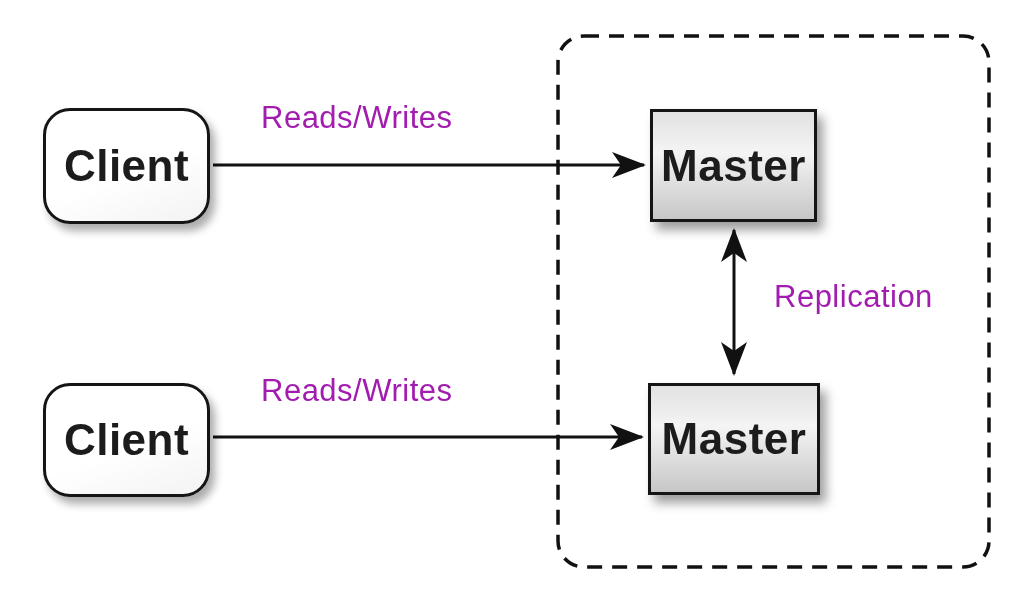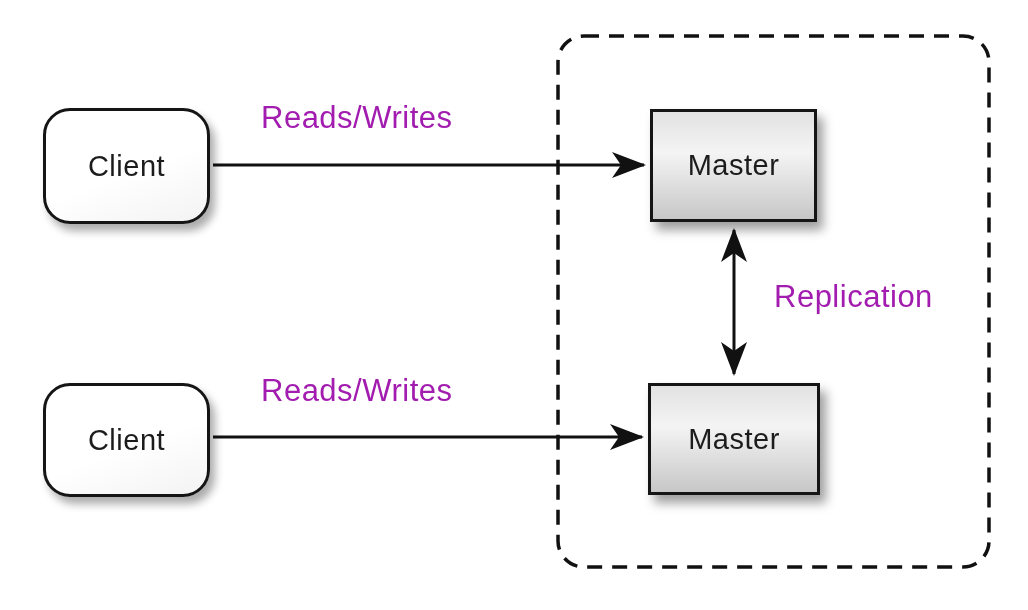--- a/index.html
+++ b/index.html
@@ -21,24 +21,25 @@
     top: 0;
     width: 1028px;
     height: 610px;
     pointer-events: none;
   }
   .node {
     position: absolute;
     display: flex;
     align-items: center;
     justify-content: center;
-    font-size: 29px;
+    font-size: 44px;
     color: #1c1c1c;
     box-sizing: border-box;
     letter-spacing: 0.5px;
+    font-weight: bold;
   }
   .client {
     border: 3px solid #151515;
     border-radius: 27px;
     background: linear-gradient(160deg, #ffffff 55%, #f3f3f3 100%);
     box-shadow: 5px 7px 9px rgba(0, 0, 0, 0.33);
   }
   .master {
     border: 3px solid #151515;
     background: linear-gradient(to bottom, #e2e2e2 0%, #f4f4f4 38%, #c7c7c7 100%);

